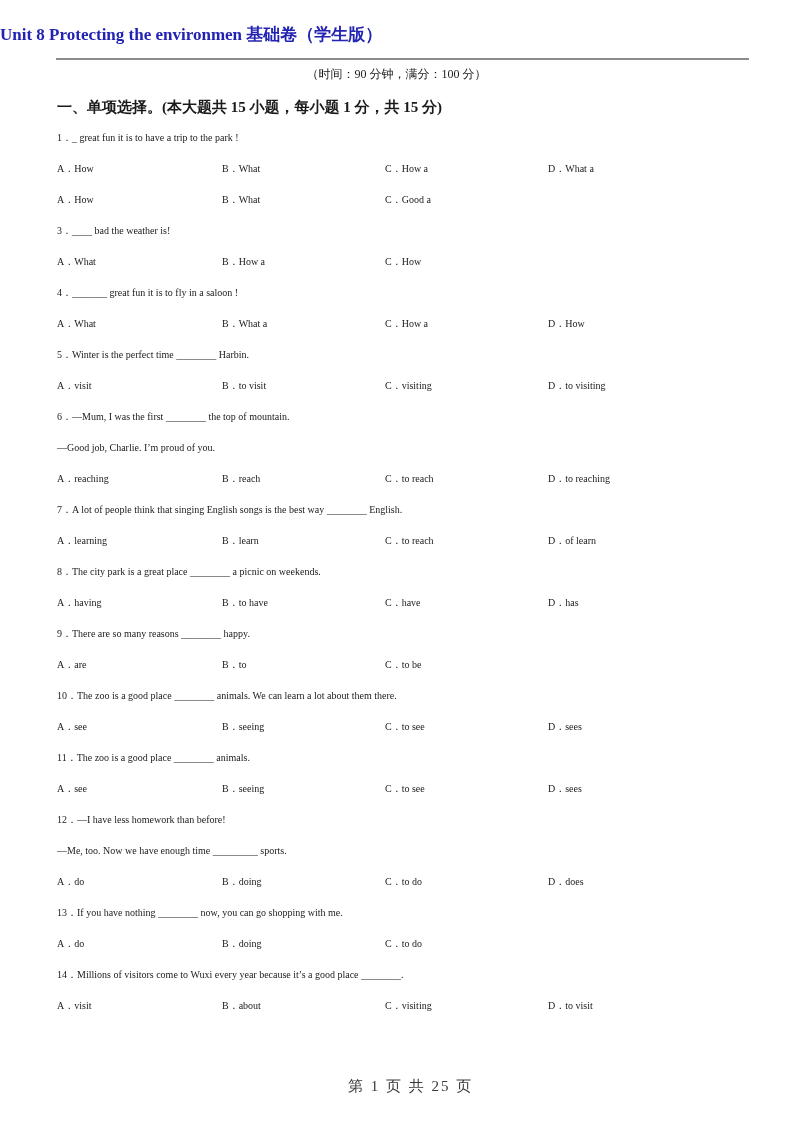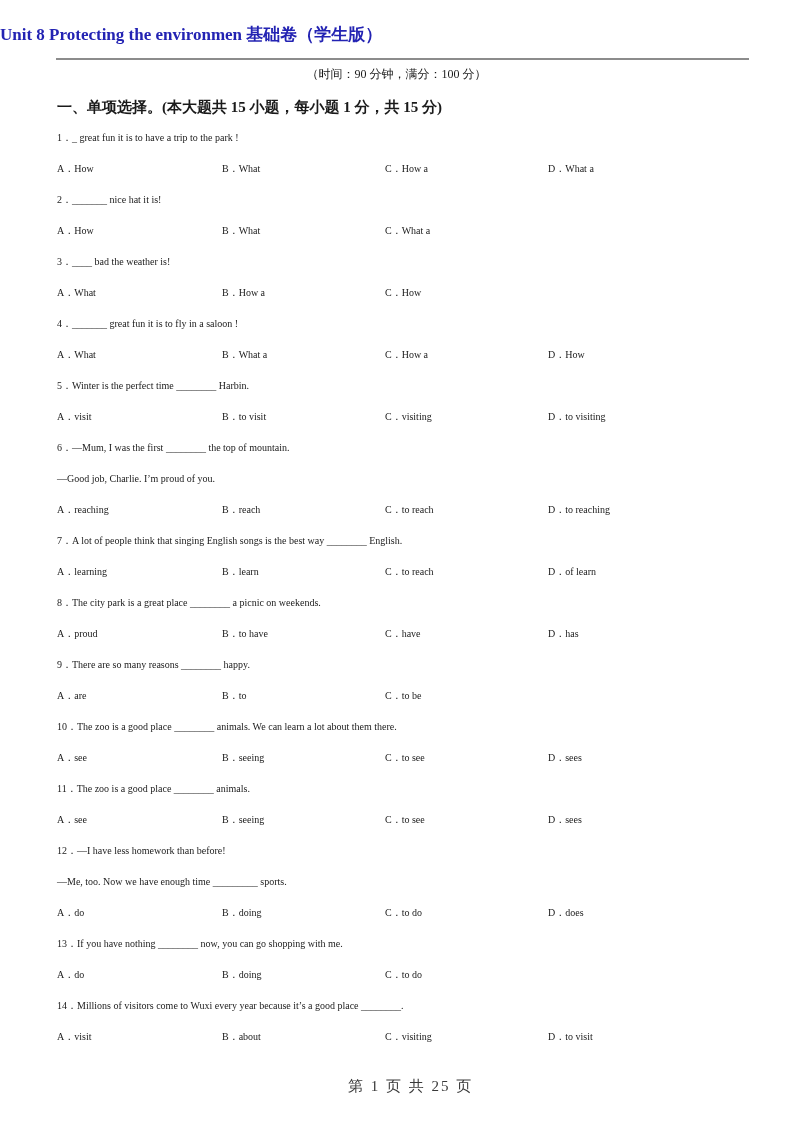--- a/index.html
+++ b/index.html
@@ -83,25 +83,24 @@
       <div class="question">
         <p class="qline">1．_ great fun it is to have a trip to the park !</p>
         <div class="options">
           <span class="opt">A．How</span>
           <span class="opt">B．What</span>
           <span class="opt">C．How a</span>
           <span class="opt">D．What a</span>
         </div>
       </div>
       <div class="question">
-        <p class="qline">2．_______ nice hat it is!</p>
         <div class="options">
           <span class="opt">A．How</span>
           <span class="opt">B．What</span>
-          <span class="opt">C．What a</span>
+          <span class="opt">C．Good a</span>
         </div>
       </div>
       <div class="question">
         <p class="qline">3．____ bad the weather is!</p>
         <div class="options">
           <span class="opt">A．What</span>
           <span class="opt">B．How a</span>
           <span class="opt">C．How</span>
         </div>
       </div>
@@ -138,21 +137,21 @@
         <div class="options">
           <span class="opt">A．learning</span>
           <span class="opt">B．learn</span>
           <span class="opt">C．to reach</span>
           <span class="opt">D．of learn</span>
         </div>
       </div>
       <div class="question">
         <p class="qline">8．The city park is a great place ________ a picnic on weekends.</p>
         <div class="options">
-          <span class="opt">A．proud</span>
+          <span class="opt">A．having</span>
           <span class="opt">B．to have</span>
           <span class="opt">C．have</span>
           <span class="opt">D．has</span>
         </div>
       </div>
       <div class="question">
         <p class="qline">9．There are so many reasons ________ happy.</p>
         <div class="options">
           <span class="opt">A．are</span>
           <span class="opt">B．to</span>

